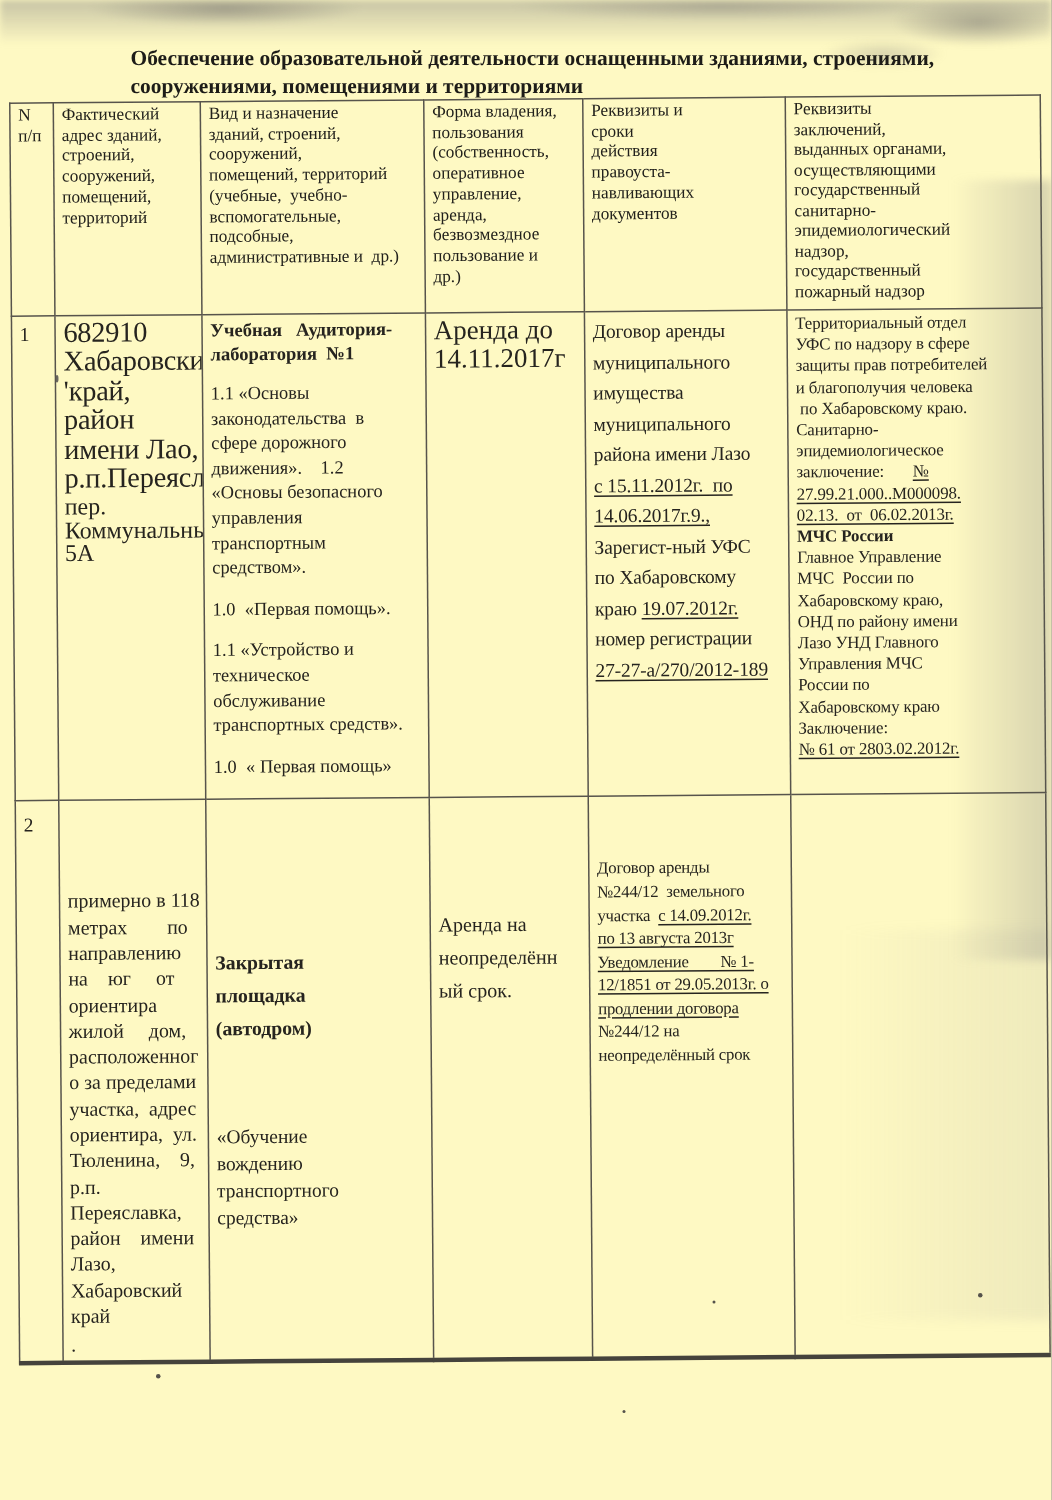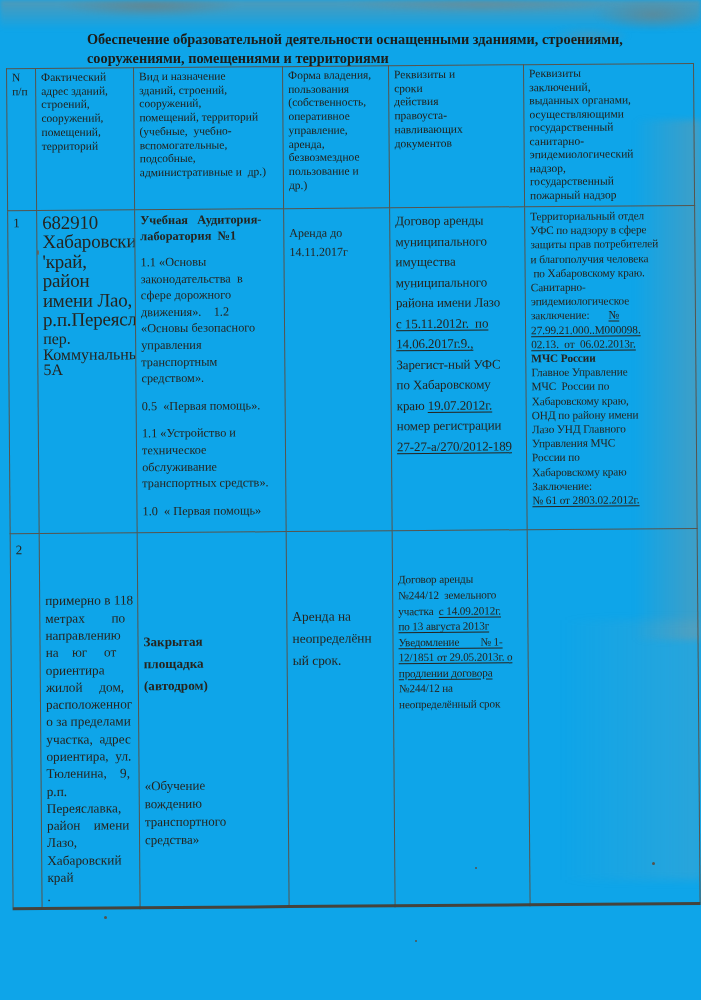--- a/index.html
+++ b/index.html
@@ -1,18 +1,18 @@
 <!DOCTYPE html>
 <html><head>
 <meta charset="utf-8">
 <style>
   html,body { margin:0; padding:0; background:#9a9891; }
   .page {
     position:relative; width:701px; height:1000px; margin:0 auto;
-    background:#0ea5e9; overflow:hidden;
+    background:#fef9c3; overflow:hidden;
     font-family:"Liberation Serif", serif; color:#26241f;
   }
   
   .art { position:absolute; pointer-events:none; }
   .art-topband { left:0; top:0; width:701px; height:30px;
     background:
       radial-gradient(ellipse 130px 16px at 150px 6px, rgba(120,118,110,.55), rgba(120,118,110,0) 70%),
       radial-gradient(ellipse 200px 14px at 480px 4px, rgba(130,128,120,.45), rgba(130,128,120,0) 70%),
       linear-gradient(180deg, rgba(145,143,135,.5), rgba(145,143,135,0));
     filter:blur(2px);
@@ -69,29 +69,29 @@
 
   .num { font-size:13px; line-height:16px; padding-top:2px; }
   .r2 .num-in { padding-top:6px; }
 
   .addr-main { font-size:19px; letter-spacing:-0.2px; line-height:19.4px; }
   .addr-small { font-size:16px; line-height:15.4px; margin-top:2px; }
 
   .purp-title { font-size:12.4px; font-weight:bold; line-height:16px; margin:0 0 10px 0; }
   .purp-p { font-size:12.3px; line-height:16.6px; margin:0 0 11px 0; }
 
-  .own1 { font-size:12px; line-height:19px; padding-top:13px; }
+  .own1 { font-size:18px; line-height:19px; padding-top:0; }
 
   .req1 { font-size:13px; line-height:20.5px; letter-spacing:-0.1px; padding-top:1px; }
   .conc1 { font-size:11.3px; line-height:14.2px; letter-spacing:-0.1px; }
 
   .addr2 { padding-top:56px; font-size:13.3px; line-height:17.3px; }
   .addr2-dot { font-size:13px; margin-top:3px; }
   .purp2-title { padding-top:96px; font-size:13.2px; font-weight:bold; line-height:21.8px; }
-  .purp2-item { margin-top:80px; font-size:13px; line-height:18.2px; }
+  .purp2-item { margin-top:52px; font-size:13px; line-height:18.2px; }
   .own2 { padding-top:72px; font-size:13.4px; line-height:21.8px; }
   .req2 { padding-top:39px; font-size:11.2px; line-height:15.6px; letter-spacing:-0.15px; }
 </style>
 </head>
 <body>
 
 <div class="page">
 
   <div class="art art-topband"></div>
   <div class="art art-topright"></div>
@@ -179,21 +179,21 @@
           <p class="purp-title pw">Учебная   Аудитория-
 лаборатория  №1</p>
           <p class="purp-p pw">1.1 «Основы
 законодательства  в
 сфере дорожного
 движения».    1.2
 «Основы безопасного
 управления
 транспортным
 средством».</p>
-          <p class="purp-p pw">0.5  «Первая помощь».</p>
+          <p class="purp-p pw">1.0  «Первая помощь».</p>
           <p class="purp-p pw">1.1 «Устройство и
 техническое
 обслуживание
 транспортных средств».</p>
           <p class="purp-p pw">1.0  « Первая помощь»</p>
         </td>
         <td>
           <div class="own1 pw">Аренда до
 14.11.2017г</div>
         </td>

